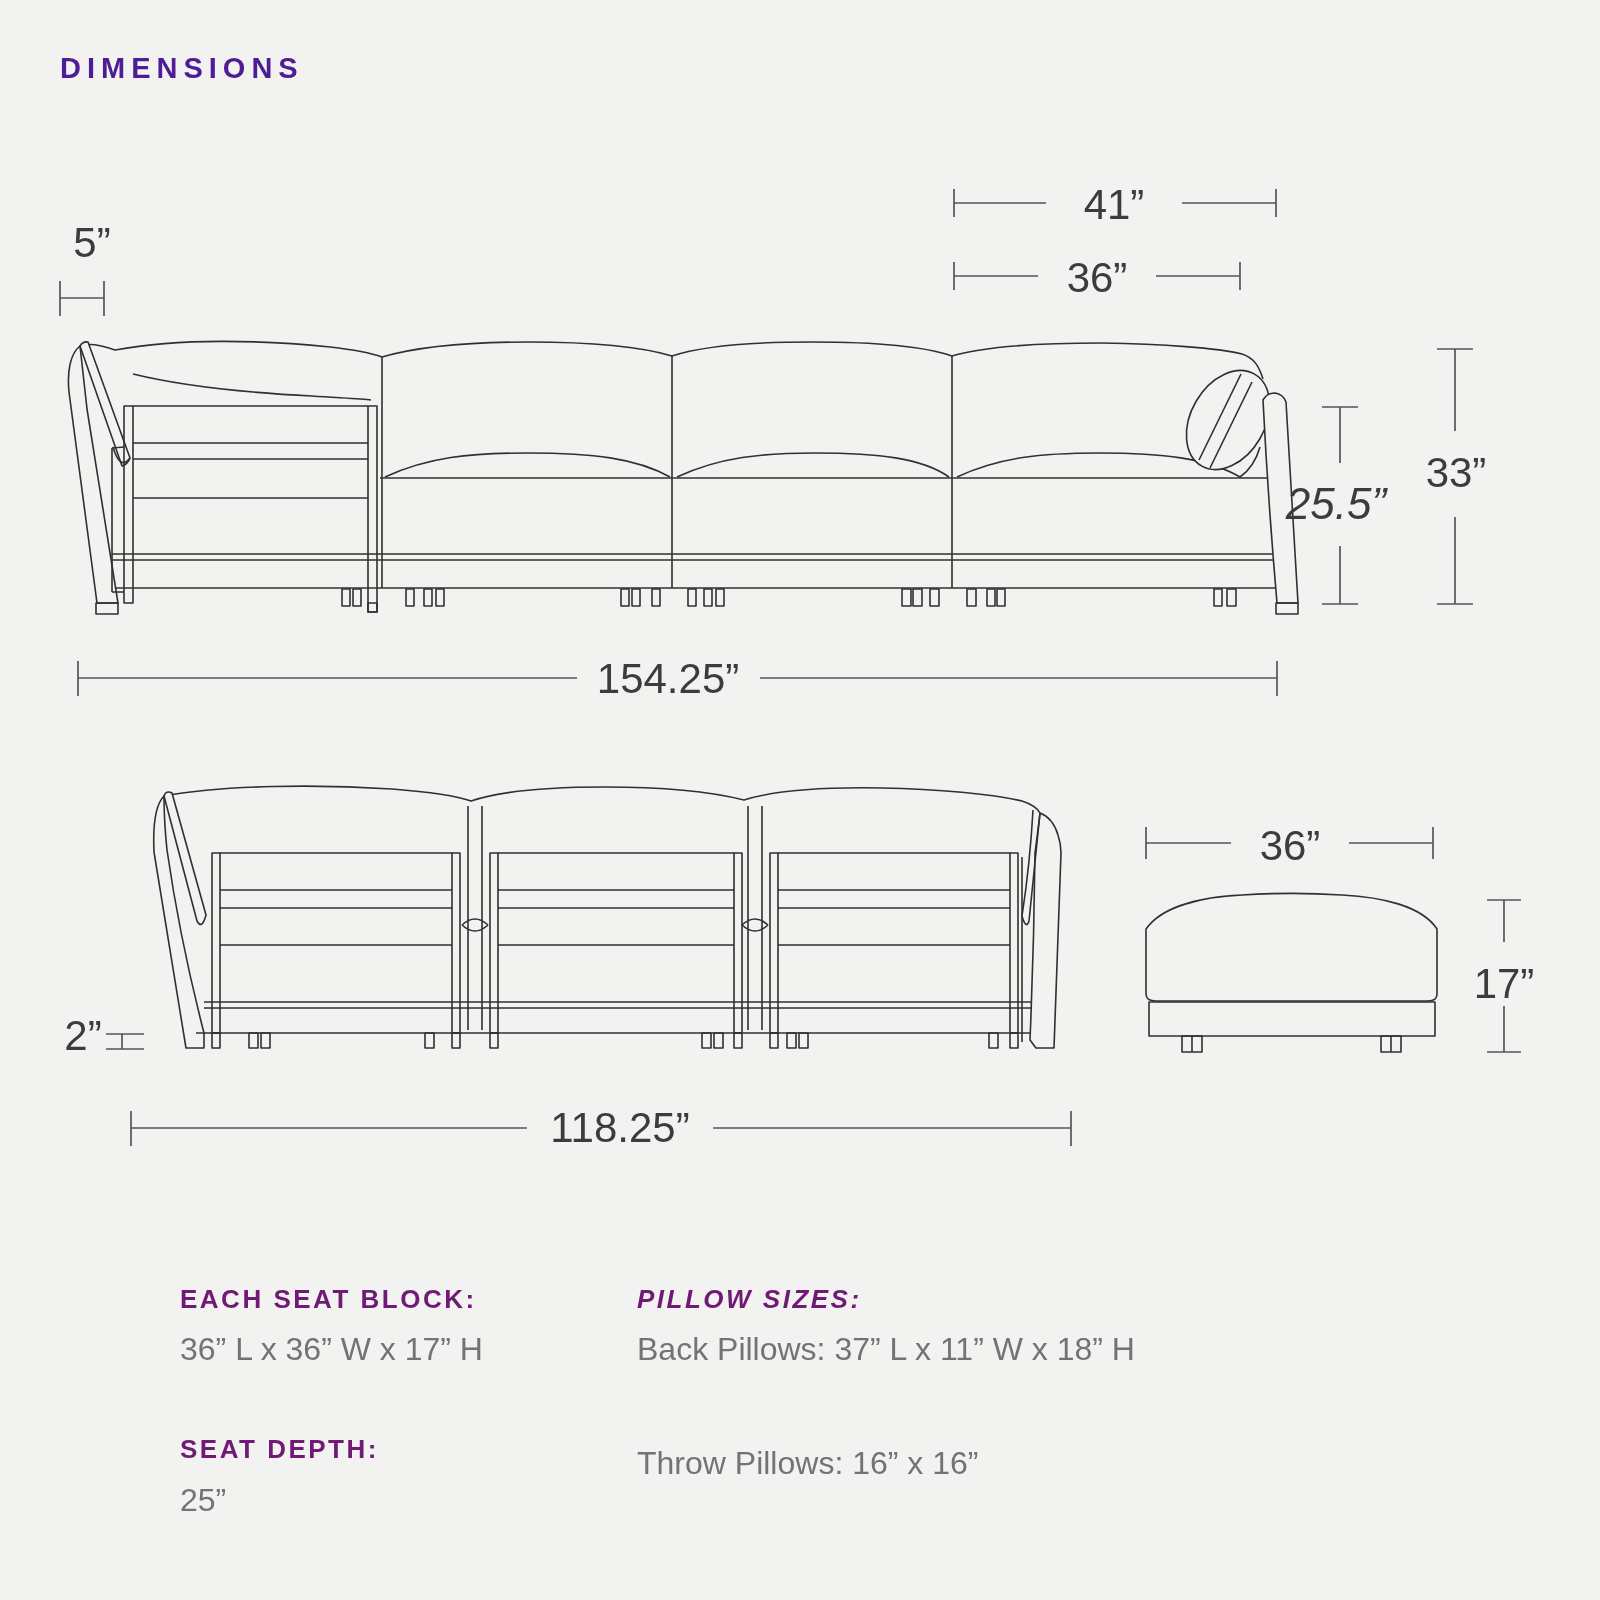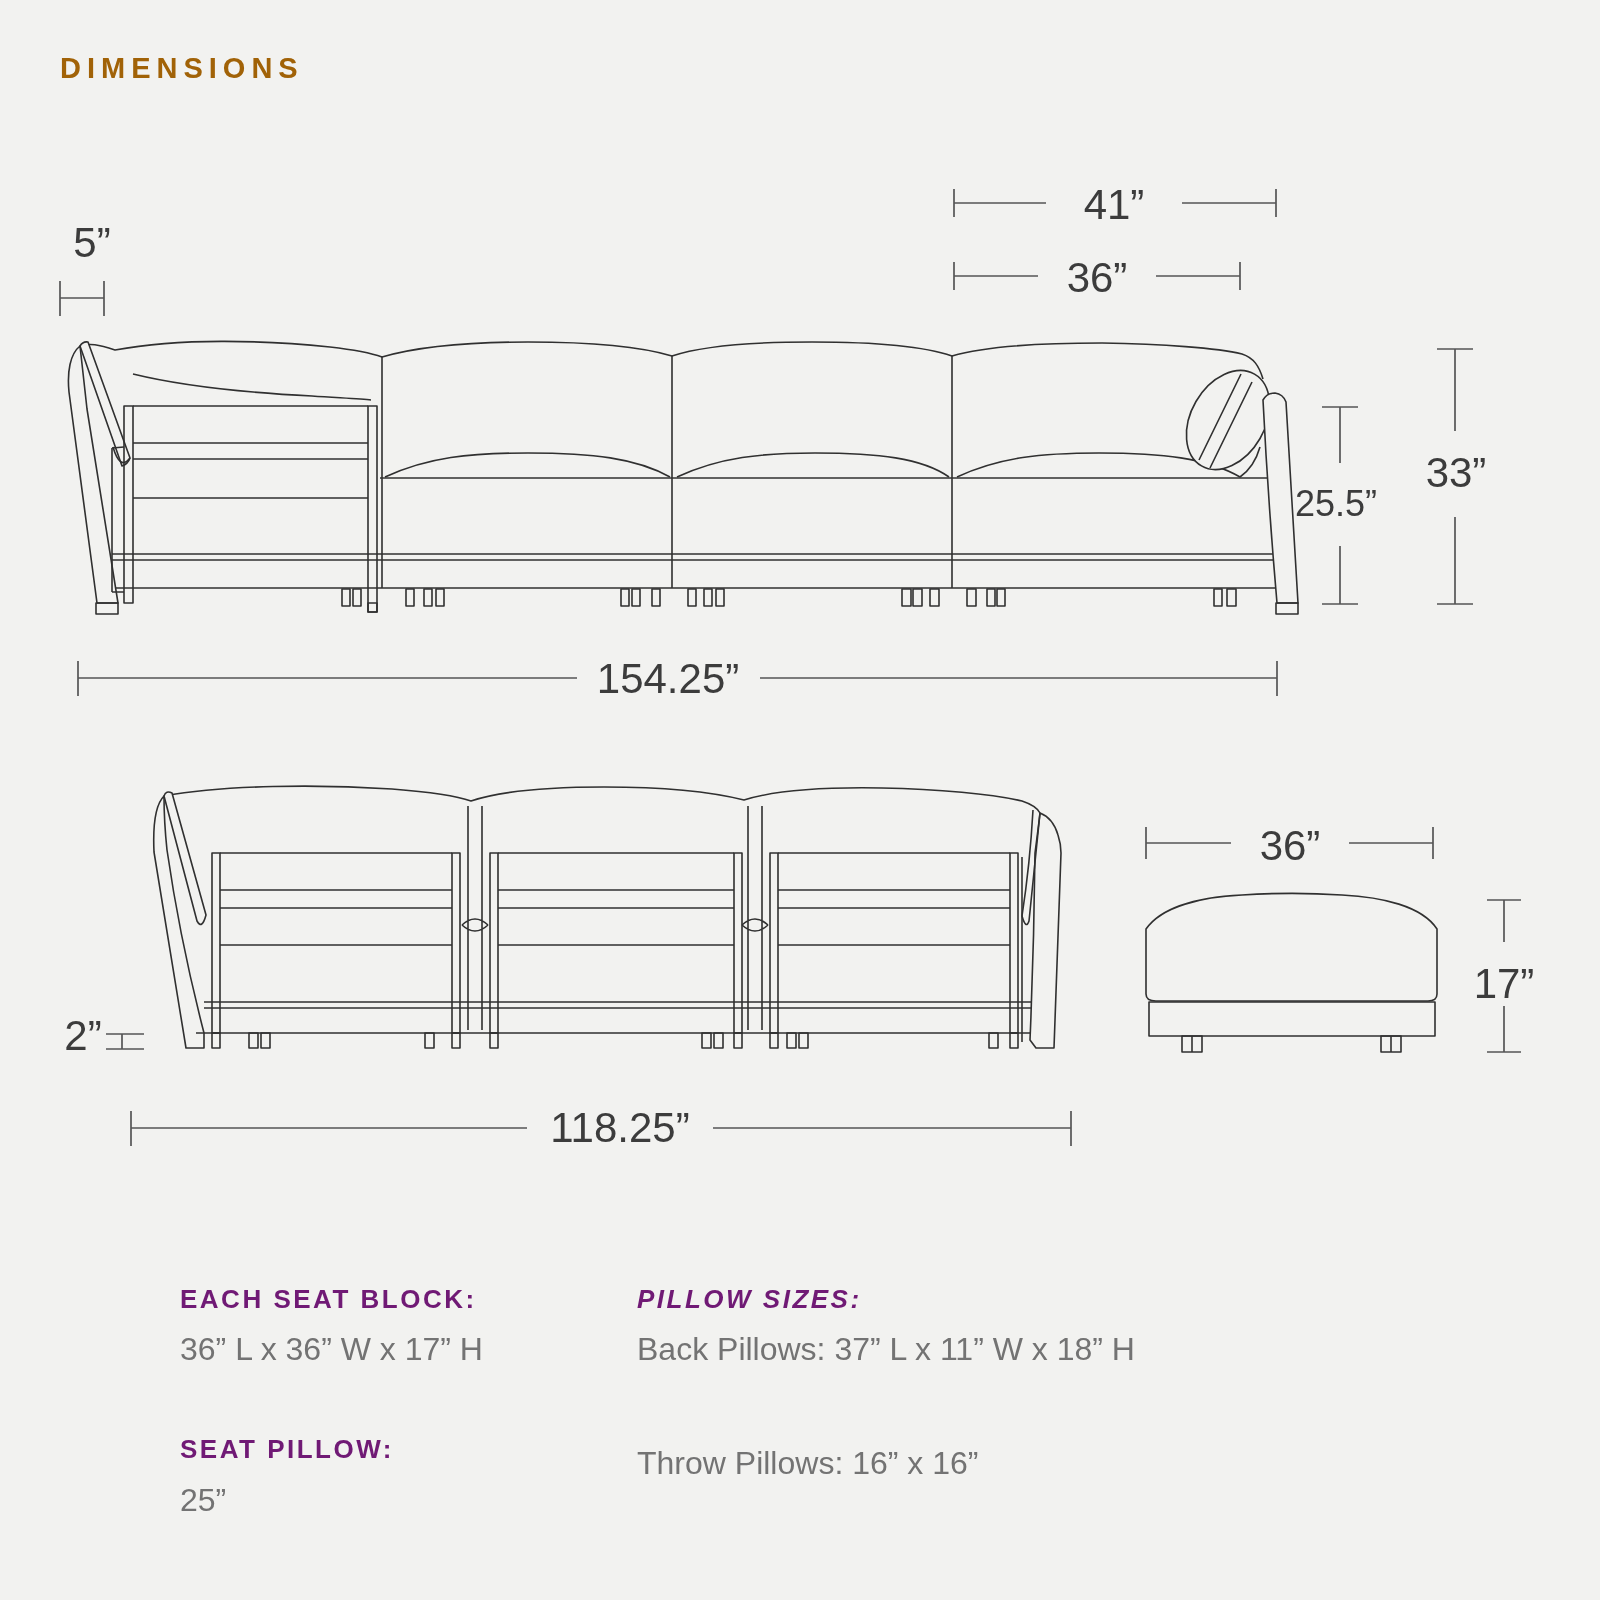--- a/index.html
+++ b/index.html
@@ -8,30 +8,30 @@
     background:#f2f2f0;
     font-family:"Liberation Sans", sans-serif;
     position:relative;
     color:#2e2e2e;
     overflow:hidden;
   }
   #canvas{position:absolute;inset:0;width:1600px;height:1600px;}
   svg{position:absolute;left:0;top:0;}
   .page-title{
     position:absolute;left:60px;top:52px;
-    font-size:29px;font-weight:700;letter-spacing:6px;color:#a16207;
+    font-size:29px;font-weight:700;letter-spacing:6px;color:#4c1d95;
   }
   .dim-label{
     position:absolute;
     font-size:42px;font-weight:400;color:#3c3c3c;
     transform:translate(-50%,-50%);
     white-space:nowrap;
     letter-spacing:0px;
   }
-  .dim-label.small{font-size:36px;}
+  .dim-label.small{font-size:44px;font-style:italic;}
   .spec-header{
     position:absolute;
     font-size:26px;font-weight:700;letter-spacing:2.5px;color:#701a75;
     white-space:nowrap;
   }
   .spec-value{
     position:absolute;
     font-size:32px;font-weight:400;color:#737373;
     white-space:nowrap;
     text-align:center;
@@ -208,20 +208,20 @@
 
   <div class="dim-label" style="left:83px;top:1036px;">2”</div>
   <div class="dim-label" style="left:620px;top:1128px;">118.25”</div>
 
   <div class="dim-label" style="left:1290px;top:846px;">36”</div>
   <div class="dim-label" style="left:1504px;top:976px;margin-top:8px;">17”</div>
 
   <div class="spec-header" style="left:180px;top:1284px;">EACH SEAT BLOCK:</div>
   <div class="spec-value" style="left:180px;top:1331px;">36” L x 36” W x 17” H</div>
 
-  <div class="spec-header" style="left:180px;top:1434px;">SEAT PILLOW:</div>
+  <div class="spec-header" style="left:180px;top:1434px;">SEAT DEPTH:</div>
   <div class="spec-value" style="left:180px;top:1482px;">25”</div>
 
   <div class="spec-header" style="left:637px;top:1284px;font-style:italic;">PILLOW SIZES:</div>
   <div class="spec-value" style="left:637px;top:1331px;">Back Pillows: 37” L x 11” W x 18” H</div>
   <div class="spec-value" style="left:637px;top:1445px;">Throw Pillows: 16” x 16”</div>
 
 </div>
 
 </body></html>

